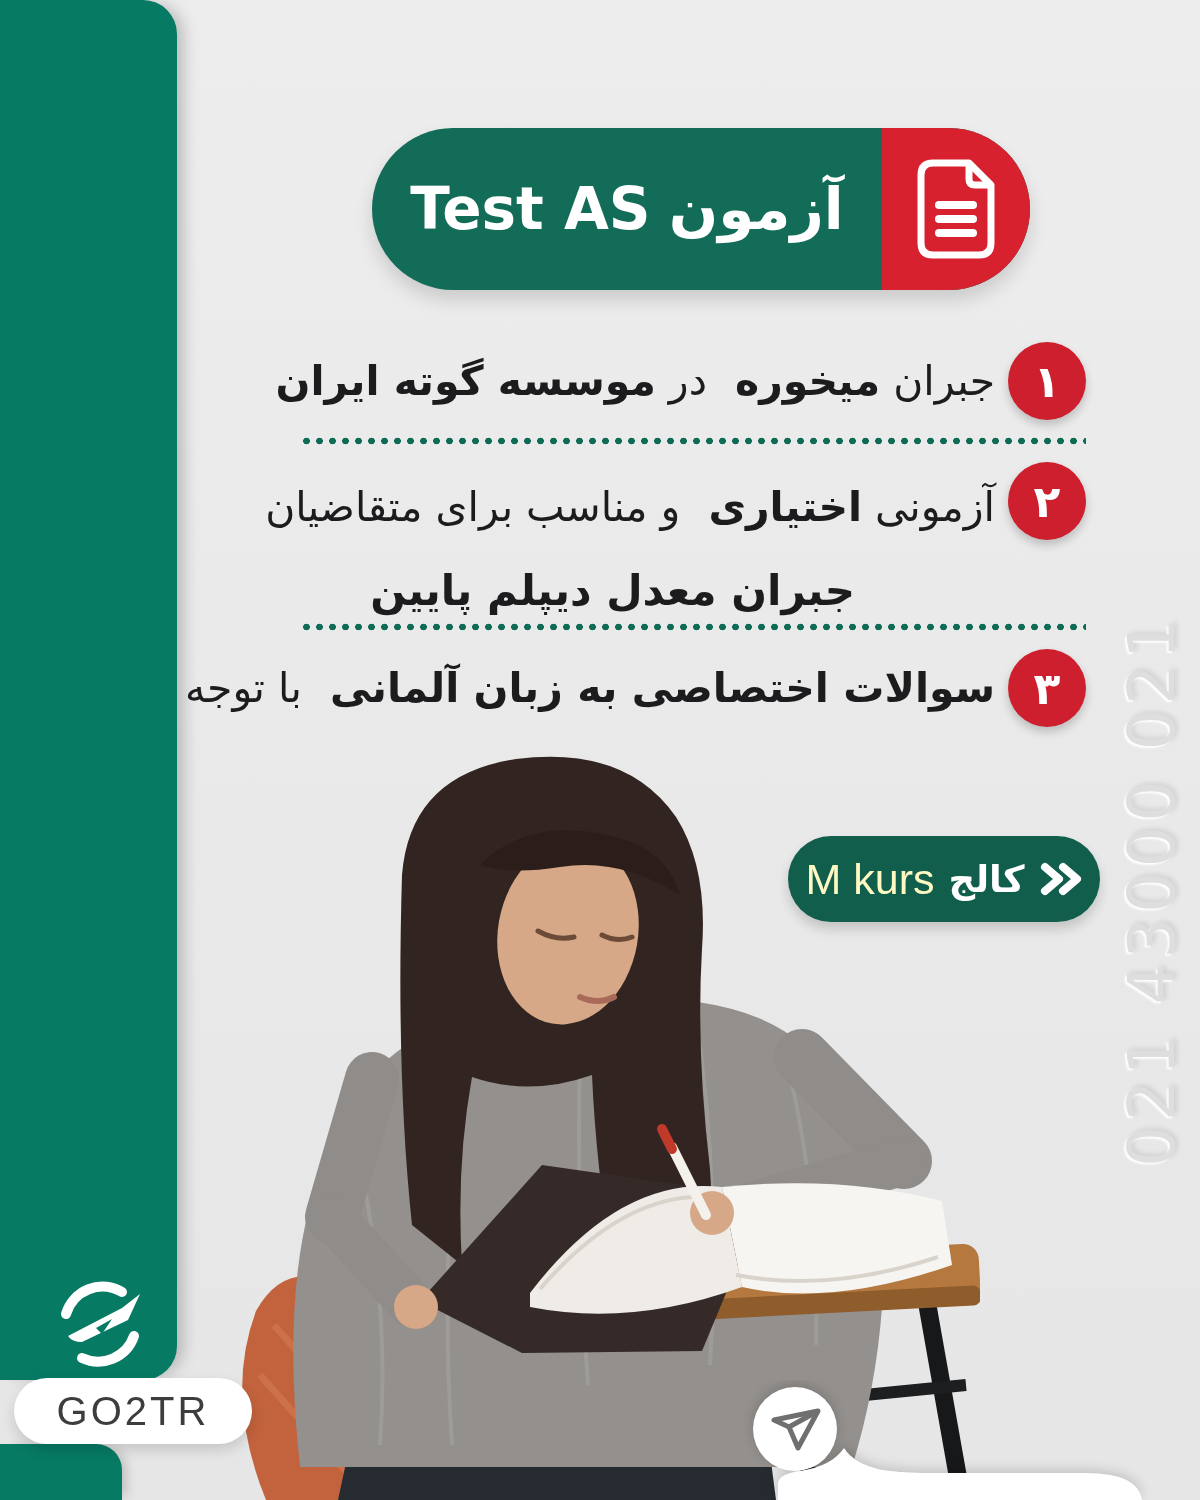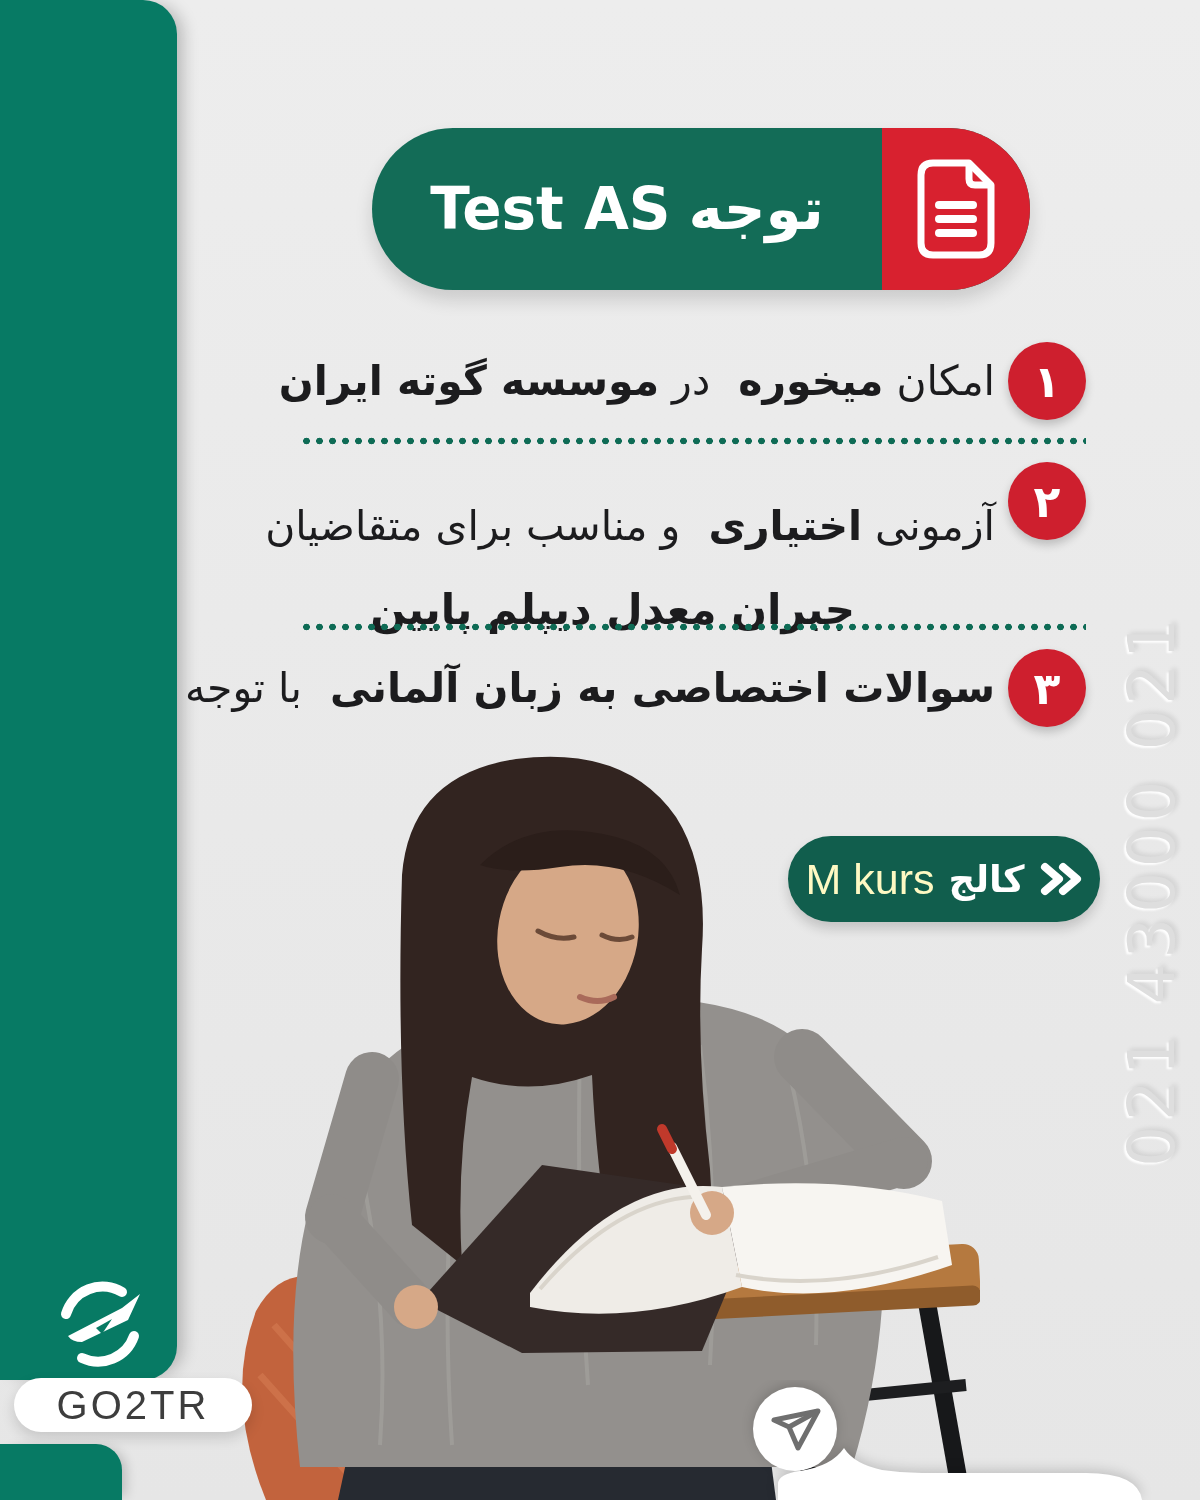--- a/index.html
+++ b/index.html
@@ -6,21 +6,21 @@
   .canvas{
     position:relative;width:1200px;height:1500px;overflow:hidden;
     background:linear-gradient(180deg,#ededed 0%,#e9e9e9 55%,#e6e6e6 100%);
     font-family:"DejaVu Sans",sans-serif;
   }
   
   .strip{position:absolute;left:0;top:0;width:177px;height:1380px;background:#077A64;
     border-radius:0 34px 34px 0;box-shadow:10px 0 16px -4px rgba(0,0,0,.22);z-index:5;}
   .strip-stub{position:absolute;left:0;top:1444px;width:122px;height:56px;background:#077A64;
     border-radius:0 26px 0 0;box-shadow:8px 0 12px -4px rgba(0,0,0,.18);z-index:6;}
-  .brand-tab{position:absolute;left:14px;top:1378px;width:238px;height:54px;background:#ffffff;
+  .brand-tab{position:absolute;left:14px;top:1378px;width:238px;height:66px;background:#ffffff;
     border-radius:33px;z-index:6;display:flex;align-items:center;justify-content:center;
     box-shadow:0 6px 14px rgba(0,0,0,.14);}
   .brand-tab span{font-family:"Liberation Sans",sans-serif;font-size:40px;color:#3d3d3d;letter-spacing:3px;}
   .logo-svg{position:absolute;left:52px;top:1276px;z-index:7;}
   
   .wm-phone{position:absolute;left:872px;top:855px;width:560px;height:70px;
     transform:rotate(-90deg);transform-origin:center;z-index:1;
     font-family:"DejaVu Sans",sans-serif;font-size:64px;letter-spacing:5px;
     color:#dedede;text-align:center;line-height:70px;
     text-shadow:-2px -2px 2px rgba(255,255,255,.95), 2px 3px 5px rgba(0,0,0,.10);}
@@ -126,37 +126,37 @@
     <div class="header-red">
       <svg width="86" height="104" viewBox="0 0 86 104">
         <path d="M56 6 H20 Q8 6 8 18 V86 Q8 98 20 98 H66 Q78 98 78 86 V28 Z" fill="none" stroke="#ffffff" stroke-width="7" stroke-linejoin="round"></path>
         <path d="M56 6 V22 Q56 28 62 28 H78" fill="none" stroke="#ffffff" stroke-width="7" stroke-linejoin="round"></path>
         <rect x="22" y="44" width="42" height="8" rx="4" fill="#ffffff"></rect>
         <rect x="22" y="58" width="42" height="8" rx="4" fill="#ffffff"></rect>
         <rect x="22" y="72" width="42" height="8" rx="4" fill="#ffffff"></rect>
       </svg>
     </div>
     <div class="header-title">
-      <span>توجه</span>
+      <span>آزمون</span>
       <span>Test AS</span>
     </div>
   </div>
 
   <div class="num-badge" style="top:342px">
     <span>۱</span>
   </div>
   <div class="row" style="top:342px">
-    <div class="l1"><span>امکان </span><b>میخوره</b><span> در </span><b>موسسه گوته ایران</b></div>
+    <div class="l1"><span>جبران </span><b>میخوره</b><span> در </span><b>موسسه گوته ایران</b></div>
   </div>
   <div class="dots" style="top:436px"></div>
 
   <div class="num-badge" style="top:462px">
     <span>۲</span>
   </div>
-  <div class="row" style="top:487px">
+  <div class="row" style="top:468px">
     <div class="l1"><span>آزمونی </span><b>اختیاری</b><span> و مناسب برای متقاضیان</span></div>
     <div class="l2" style="padding-right:140px;margin-top:8px"><b>جبران معدل دیپلم پایین</b></div>
   </div>
   <div class="dots" style="top:622px"></div>
 
   <div class="num-badge" style="top:649px">
     <span>۳</span>
   </div>
   <div class="row" style="top:649px">
     <div class="l1"><b>سوالات اختصاصی به زبان آلمانی</b><span> با توجه</span></div>

